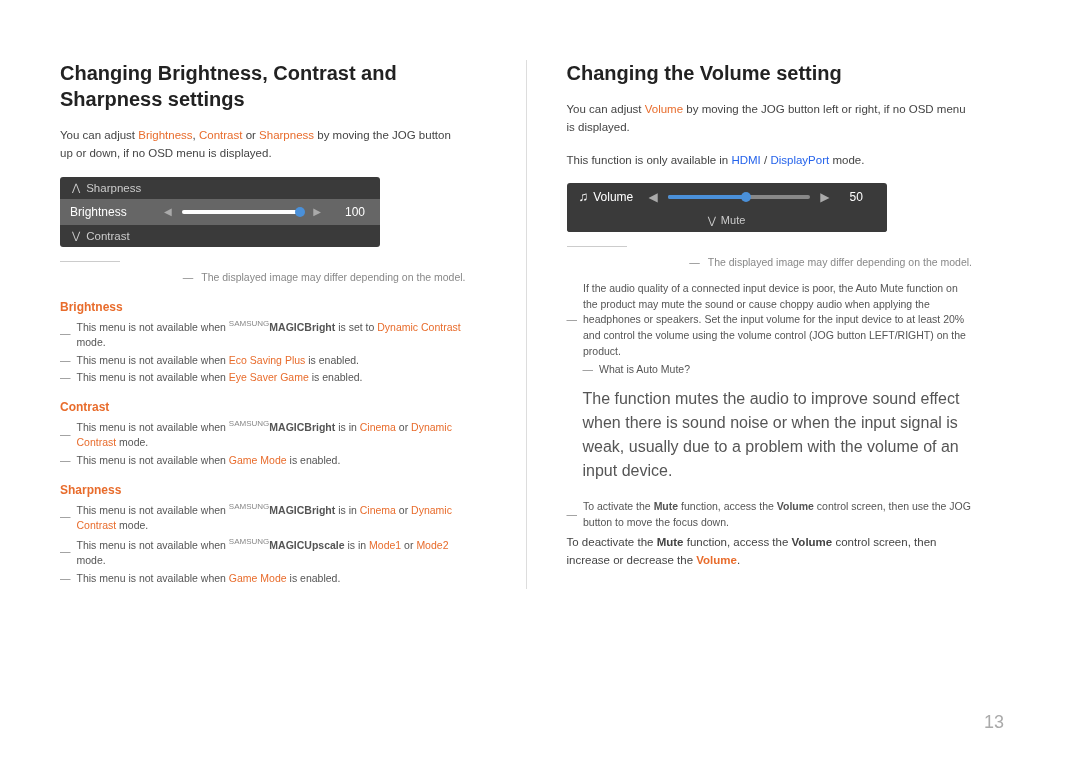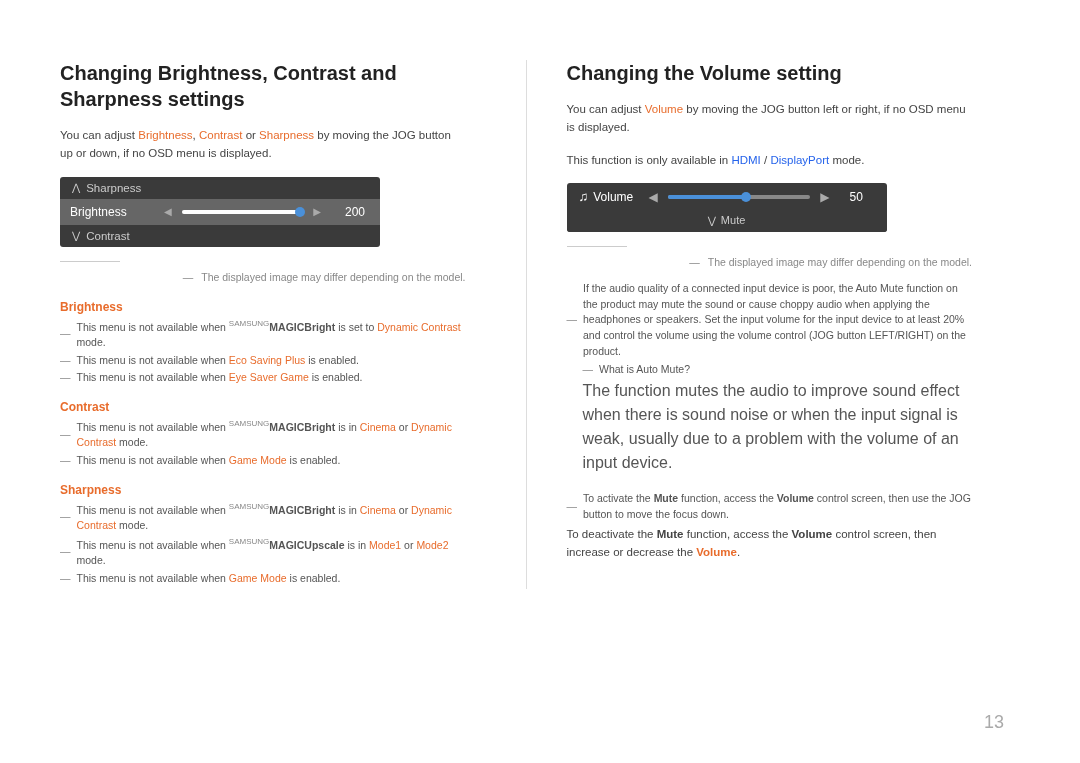--- a/index.html
+++ b/index.html
@@ -217,21 +217,21 @@
       color: #aaa;
     }
     
     .sub-note {
       display: flex;
       align-items: center;
       gap: 6px;
       font-size: 10.5px;
       color: #555;
       line-height: 1.5;
-      margin-bottom: 2px;
+      margin-bottom: 10px;
       padding-left: 16px;
     }
     .sub-note::before {
       content: '—';
       flex-shrink: 0;
       color: #888;
     }
     .inline-note {
       font-size: 16px;
       color: #555;
@@ -264,21 +264,21 @@
         <span>Sharpness</span>
       </div>
       <div class="osd-row-bright">
         <span class="label">Brightness</span>
         <span class="arrow">◀</span>
         <div class="slider-track">
           <div class="slider-fill" style="width:95%;"></div>
           <div class="slider-thumb" style="right:-2px; left:auto;"></div>
         </div>
         <span class="arrow">▶</span>
-        <span class="osd-value">200</span>
+        <span class="osd-value">100</span>
       </div>
       <div class="osd-row">
         <span class="chevron">⋁</span>
         <span>Contrast</span>
       </div>
     </div>
 
     <div class="note-line"></div>
     <div class="divider-note">
       <span>The displayed image may differ depending on the model.</span>

